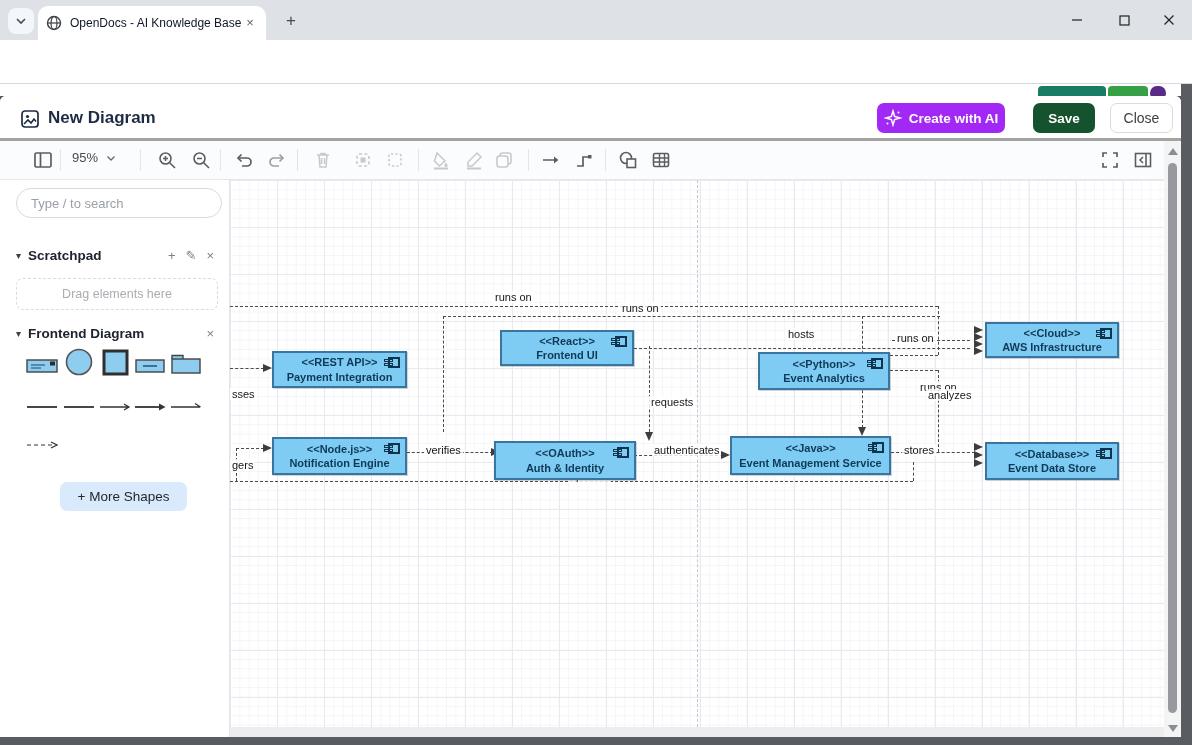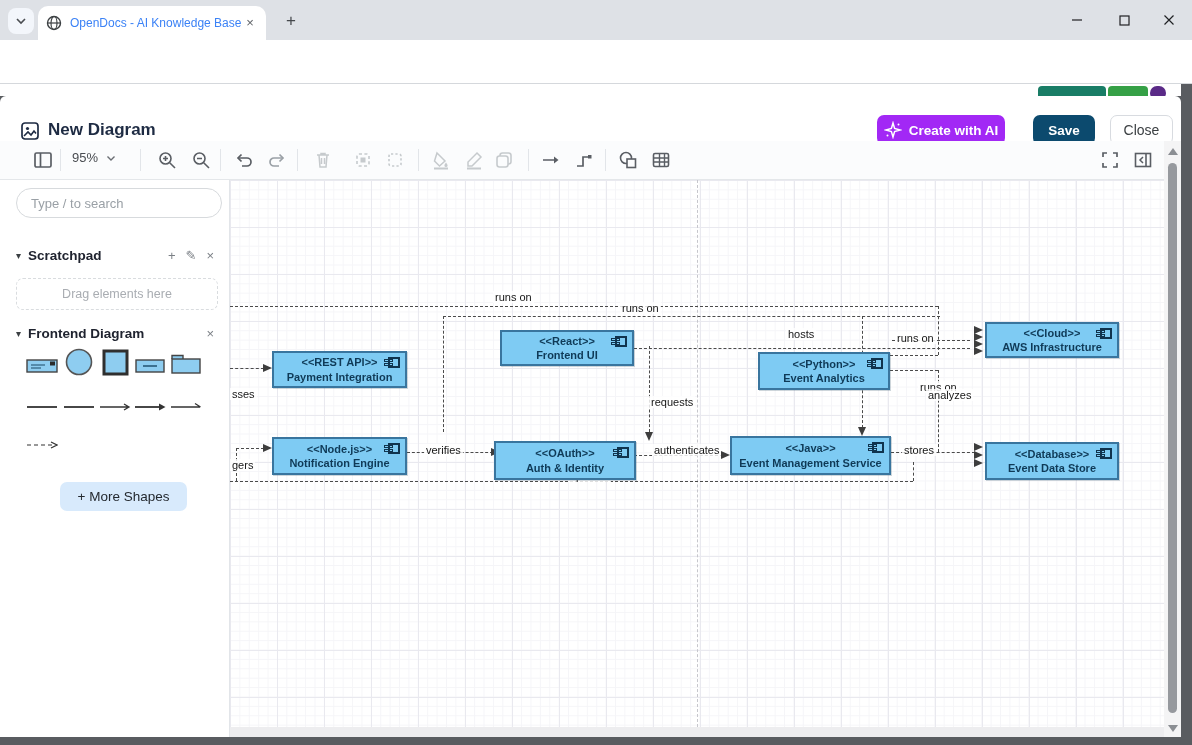--- a/index.html
+++ b/index.html
@@ -5,39 +5,39 @@
   * { margin:0; padding:0; box-sizing:border-box; }
   html,body { width:1192px; height:745px; overflow:hidden; font-family:"Liberation Sans", sans-serif; }
   .stage { position:relative; width:1192px; height:745px; background:#dee1e6; }
 
   
   .tabstrip { position:absolute; left:0; top:0; width:1192px; height:40px; background:#dee1e6; }
   .tab-search { position:absolute; left:8px; top:8px; width:26px; height:26px; background:#f3f6fb; border-radius:8px;
                 display:flex; align-items:center; justify-content:center; color:#4a4d51; font-size:12px; }
   .tab { position:absolute; left:38px; top:6px; width:228px; height:34px; background:#ffffff; border-radius:10px 10px 0 0;
          display:flex; align-items:center; padding:0 8px; }
-  .tab-title { font-size:12px; color:#3b82f6; white-space:nowrap; overflow:hidden; flex:1; margin-left:8px; }
+  .tab-title { font-size:12px; color:#0f172a; white-space:nowrap; overflow:hidden; flex:1; margin-left:8px; }
   .tab-close { width:16px; height:16px; border-radius:8px; color:#5f6368; font-size:13px; line-height:16px; text-align:center; }
   .newtab { position:absolute; left:280px; top:10px; width:22px; height:22px; color:#45484c; font-size:17px; line-height:21px; text-align:center; }
   .winctl { position:absolute; top:6px; height:28px; width:30px; display:flex; align-items:center; justify-content:center; color:#202124; }
   .navbar { position:absolute; left:0; top:40px; width:1192px; height:44px; background:#ffffff; border-bottom:1px solid #d5d8dc; }
   .nav-ic { position:absolute; top:51px; width:22px; height:22px; }
   .omnibox { position:absolute; left:128px; top:46px; width:884px; height:33px; background:#eef1f5; border-radius:17px;
              display:flex; align-items:center; padding:0 10px; }
   .site-info { width:24px; height:24px; border-radius:12px; background:#e1e5ea; display:flex; align-items:center; justify-content:center; }
   .url { font-size:13.5px; color:#202124; margin-left:10px; flex:1; white-space:nowrap; overflow:hidden; }
   .avatar { position:absolute; left:1121px; top:49px; width:26px; height:26px; border-radius:13px; background:#12a089; color:#fff;
             font-size:13px; font-weight:bold; display:flex; align-items:center; justify-content:center; }
 
   
   .page { position:absolute; left:0; top:84px; width:1192px; height:661px; background:#595c60; }
   .peek { position:absolute; left:0; top:0; width:1181px; height:12px; background:#ffffff; overflow:hidden; }
   .modal { position:absolute; left:0; top:12px; width:1181px; height:641px; background:#ffffff; border-radius:6px 6px 0 0; overflow:hidden; }
 
-  .app-header { position:absolute; left:0; top:12px; width:1181px; height:45px; background:#fff; border-bottom:5px solid #a3a3a3; }
+  .app-header { position:absolute; left:0; top:0; width:1181px; height:45px; background:#fff; border-bottom:3px solid #a3a3a3; }
   .app-title { position:absolute; left:48px; top:12px; font-size:17px; font-weight:bold; color:#1e2b43; }
   .btn { position:absolute; top:7px; height:30px; border-radius:7px; font-size:13.5px; font-weight:bold;
          display:flex; align-items:center; justify-content:center; }
   .btn-ai   { left:877px; width:128px; color:#fff; }
   .btn-save { left:1033px; width:62px; color:#fff; }
   .btn-close{ left:1110px; width:63px; background:#fff; border:1px solid #d8dbe0; color:#3c4043; font-weight:normal; font-size:14px; }
 
   .app-toolbar { position:absolute; left:0; top:45px; width:1181px; height:39px; background:#fbfcfd; border-bottom:1px solid #e4e7ea; }
   .tb-ic  { position:absolute; top:9px; width:20px; height:20px; }
   .tb-sep { position:absolute; top:8px; width:1px; height:22px; background:#e2e5e9; }
@@ -189,21 +189,21 @@
         <span class="app-title">New Diagram</span>
 
         <div class="btn btn-ai" style="background:#a228f5">
           <svg width="18" height="18" viewBox="0 0 18 18" style="margin-right:7px">
             <path d="M9 2l1.6 5.4L16 9l-5.4 1.6L9 16l-1.6-5.4L2 9l5.4-1.6z" fill="none" stroke="#fff" stroke-width="1.5"></path>
             <circle cx="14.5" cy="3.5" r="1" fill="#fff"></circle>
               <circle cx="3.5" cy="14.5" r="1" fill="#fff"></circle>
           </svg>
           <span>Create with AI</span>
         </div>
-        <div class="btn btn-save" style="background:#0c4a6e">
+        <div class="btn btn-save" style="background:#14532d">
           <span>Save</span>
         </div>
         <div class="btn btn-close">
           <span>Close</span>
         </div>
       </div>
 
       <div class="app-toolbar">
         <svg class="tb-ic" style="left:33px" viewBox="0 0 20 20">
           <rect x="2" y="3" width="16" height="14" rx="1.5" fill="none" stroke="#5a5e64" stroke-width="1.7"></rect>

